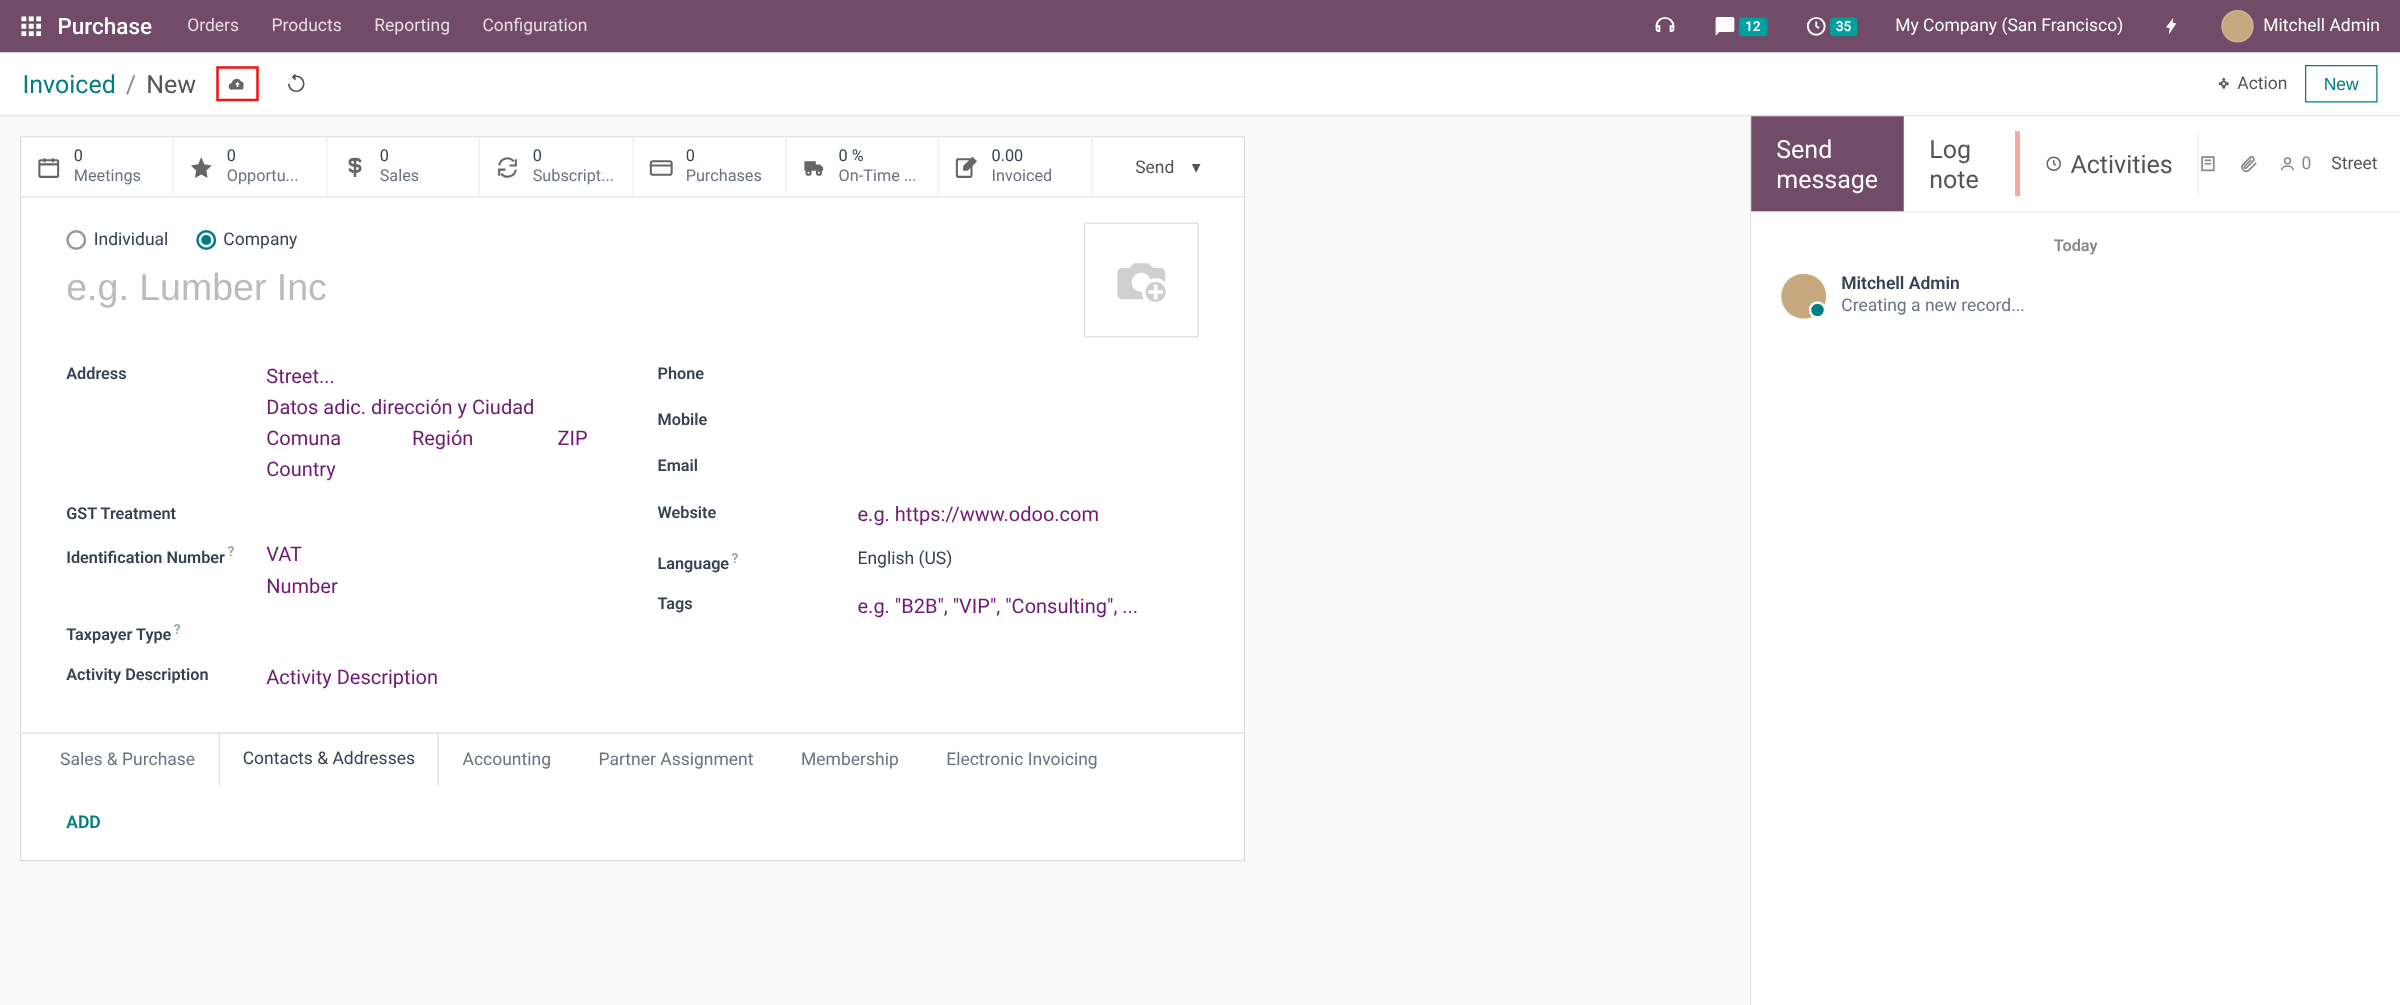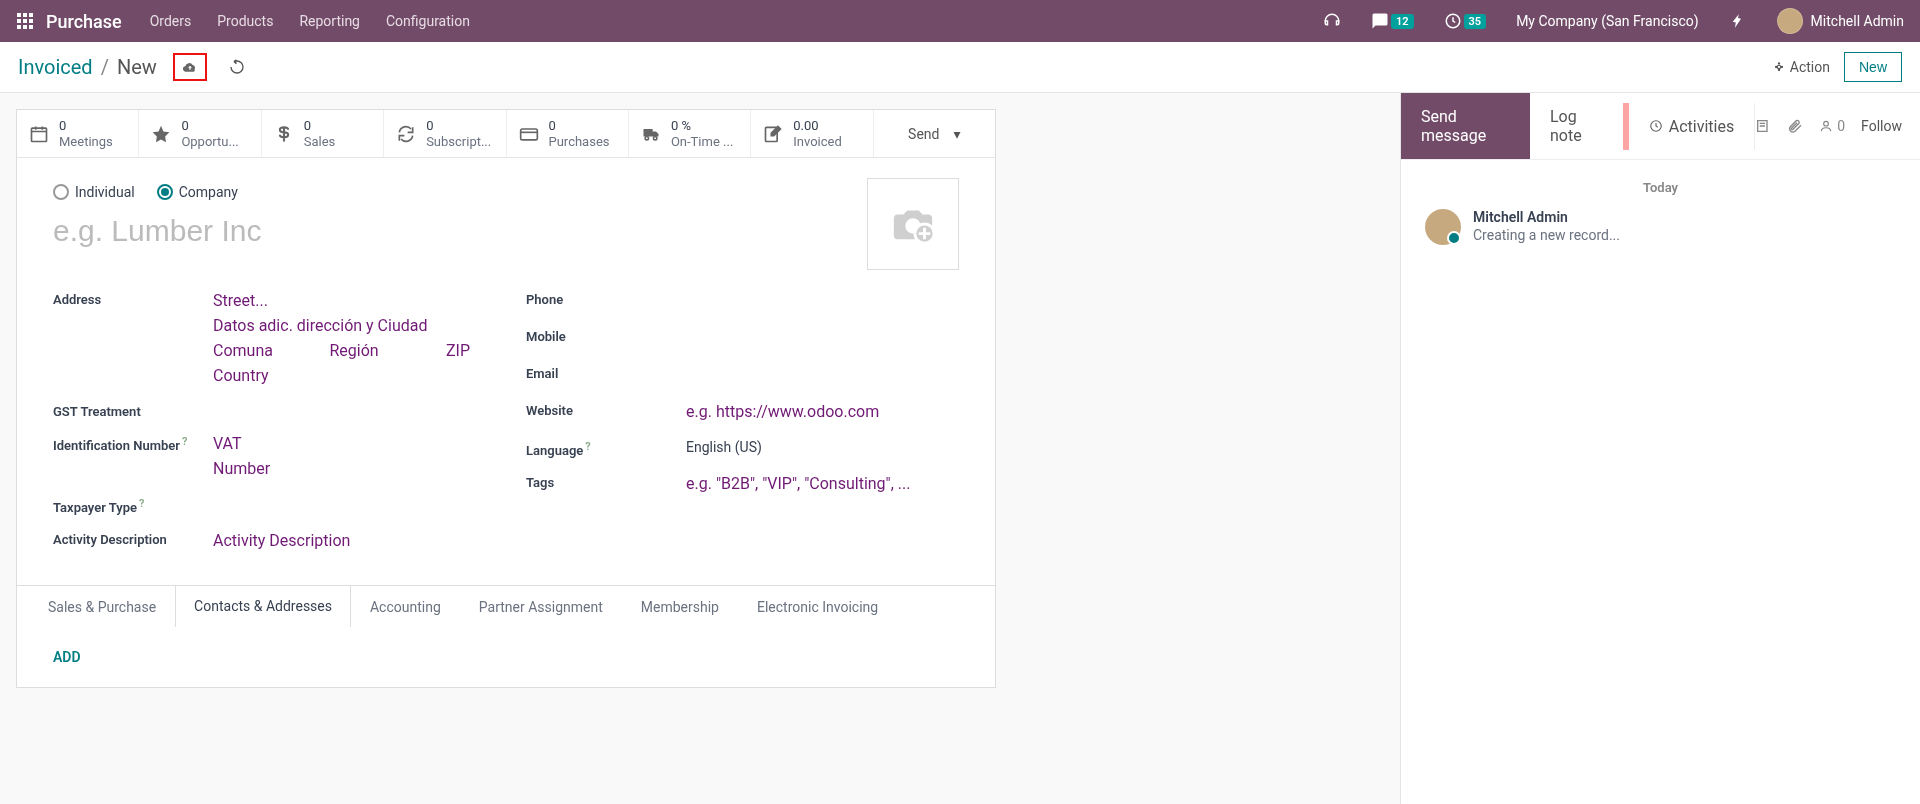--- a/index.html
+++ b/index.html
@@ -67,24 +67,24 @@
 
 
 .tabs { display:flex; border-top:1px solid #ddd; padding:0 12px; }
 .tab { padding:12px 18px; color:#6b7280; cursor:pointer; border:1px solid transparent; border-bottom:none; font-size:14px; }
 .tab.active { color:#374151; border-color:#ddd; border-top:1px solid #ddd; background:#fff; margin-top:-1px; }
 .add-link { color:#017e84; font-weight:600; padding:22px 36px; cursor:pointer; display:inline-block; }
 
 
 .chatter { width:520px; background:#fff; border-left:1px solid #e5e5e5; min-height:calc(100vh - 42px); }
 .chatter-top { display:flex; align-items:center; border-bottom:1px solid #eee; padding:0; }
-.ch-btn { padding:14px 20px; cursor:pointer; font-size:16px; }
+.ch-btn { padding:14px 20px; cursor:pointer; font-size:20px; }
 .ch-btn.primary { background:#714b67; color:#fff; }
 .ch-btn.note { color:#555; }
-.ch-btn.act { color:#555; border-left:6px solid #fca5a5; border-right:1px solid #eee; display:flex; align-items:center; gap:6px; }
+.ch-btn.act { color:#555; border-left:4px solid #fca5a5; border-right:1px solid #eee; display:flex; align-items:center; gap:6px; }
 .ch-icons { margin-left:auto; display:flex; gap:16px; align-items:center; padding-right:18px; color:#888; }
 .ch-icons .it { cursor:pointer; display:flex; align-items:center; gap:4px; }
 .ch-body { padding:20px 24px; }
 .ch-date { text-align:center; color:#888; font-size:13px; font-weight:600; margin-bottom:14px; }
 .msg { display:flex; gap:12px; }
 .msg .av { width:36px; height:36px; border-radius:50%; background:#c7a97f; flex-shrink:0; position:relative;}
 .msg .av::after{content:''; position:absolute; bottom:0; right:0; width:10px; height:10px; background:#017e84; border-radius:50%; border:2px solid #fff;}
 .msg .body .name { font-weight:600; color:#374151; }
 .msg .body .text { color:#6b7280; margin-top:2px; }
 
@@ -407,21 +407,21 @@
               <path d="M21 11l-9 9a5 5 0 01-7-7l9-9a3 3 0 014 4l-9 9a1 1 0 01-2-2l8-8"></path>
             </svg>
         </span>
         <span class="it">
           <svg width="14" height="14" viewBox="0 0 24 24" fill="none" stroke="#888" stroke-width="2">
               <circle cx="12" cy="8" r="4"></circle>
               <path d="M4 21c0-4 4-6 8-6s8 2 8 6"></path>
             </svg>
           <span>0</span>
         </span>
-        <span class="it" style="color:#555;">Follow</span>
+        <span class="it" style="color:#555;">Street</span>
       </div>
     </div>
     <div class="ch-body">
       <div class="ch-date">Today</div>
       <div class="msg">
         <div class="av"></div>
         <div class="body">
           <div class="name">Mitchell Admin</div>
           <div class="text">Creating a new record...</div>
         </div>

